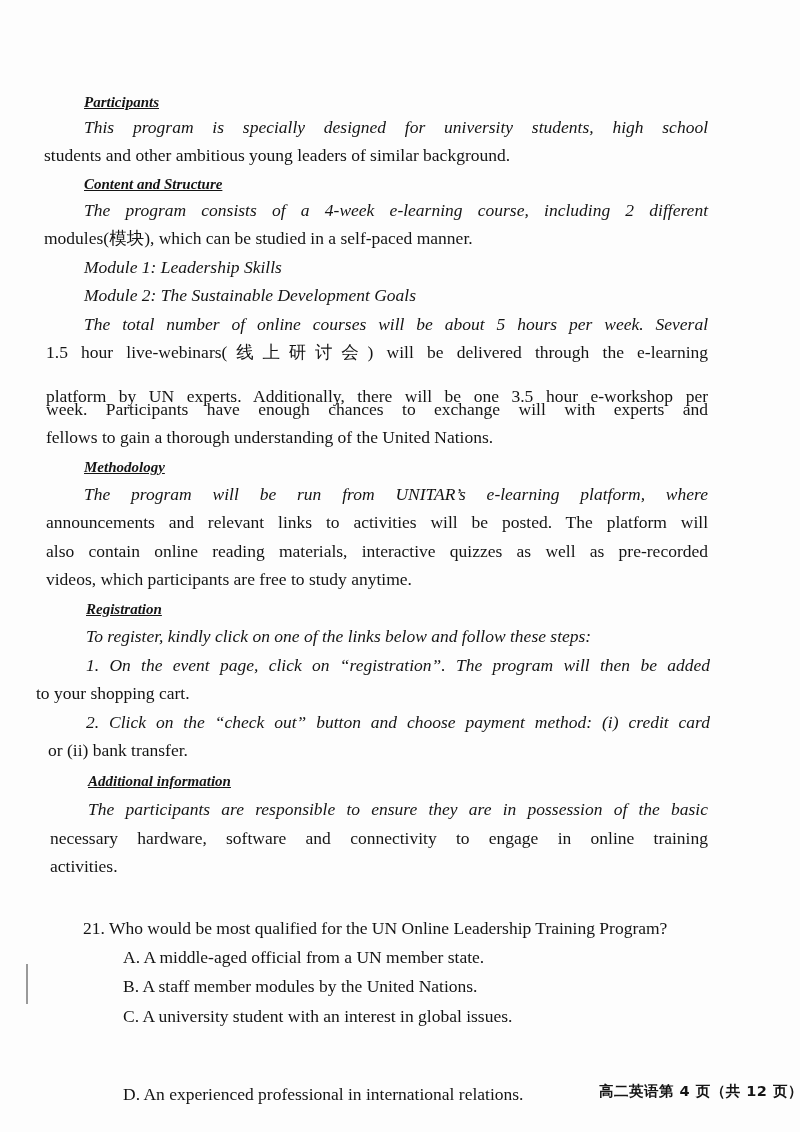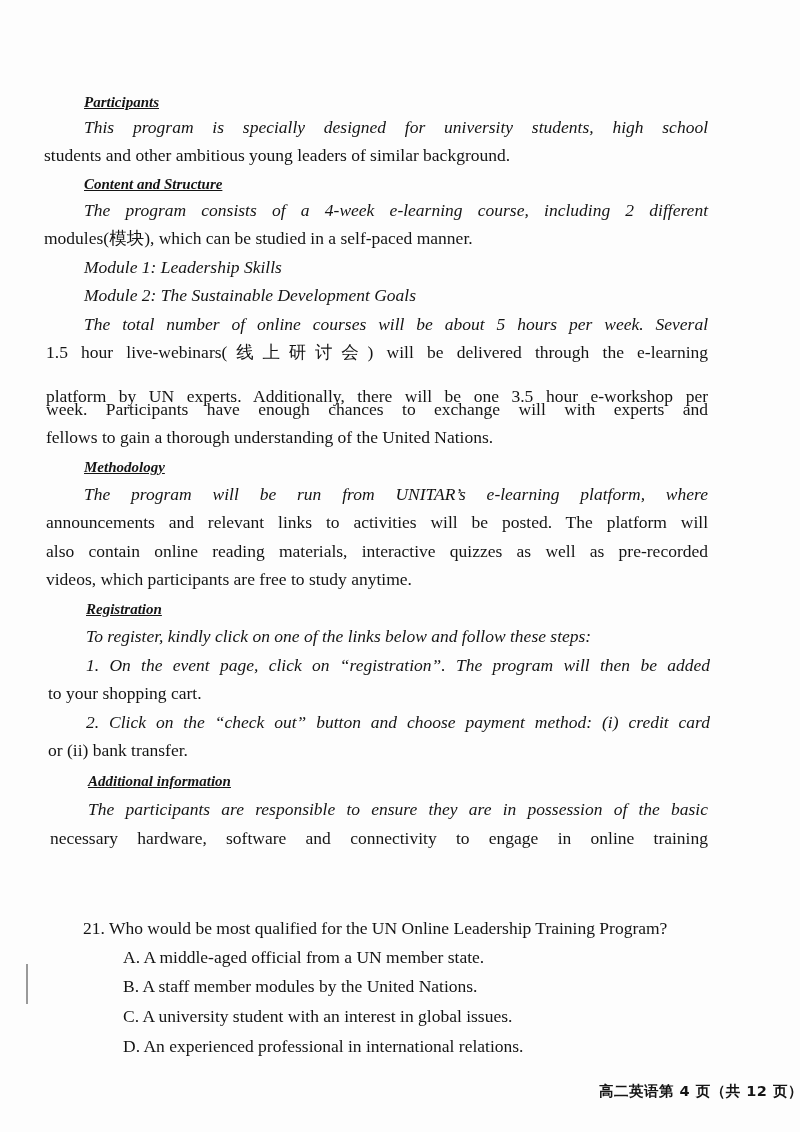--- a/index.html
+++ b/index.html
@@ -39,30 +39,31 @@
 
   <div class="heading" style="top:455px;">Methodology</div>
   <div class="line indent just" style="top:480px;">The program will be run from UNITAR’s e-learning platform, where</div>
   <div class="line just" style="top:508px;">announcements and relevant links to activities will be posted. The platform will</div>
   <div class="line just" style="top:537px;">also contain online reading materials, interactive quizzes as well as pre-recorded</div>
   <div class="line" style="top:565px;">videos, which participants are free to study anytime.</div>
 
   <div class="heading" style="top:597px; left:86px;">Registration</div>
   <div class="line indent" style="top:622px; left:86px;">To register, kindly click on one of the links below and follow these steps:</div>
   <div class="line indent just" style="top:651px; left:86px;">1. On the event page, click on “registration”. The program will then be added</div>
-  <div class="line" style="top:679px; left:48px;">to your shopping cart.</div>
+  <div class="line" style="top:679px; left:36px;">to your shopping cart.</div>
   <div class="line indent just" style="top:708px; left:86px;">2. Click on the “check out” button and choose payment method: (i) credit card</div>
   <div class="line" style="top:736px; left:48px;">or (ii) bank transfer.</div>
 
   <div class="heading" style="top:769px; left:88px;">Additional information</div>
   <div class="line indent just" style="top:795px; left:88px; width:620px;">The participants are responsible to ensure they are in possession of the basic</div>
   <div class="line just" style="top:824px; left:50px; width:658px;">necessary hardware, software and connectivity to engage in online training</div>
+  <div class="line" style="top:852px; left:50px;">activities.</div>
 
   <div class="q" style="top:914px; left:50px;">21. Who would be most qualified for the UN Online Leadership Training Program?</div>
   <div class="q opt" style="top:943px;">A. A middle-aged official from a UN member state.</div>
   <div class="q opt" style="top:972px;">B. A staff member modules by the United Nations.</div>
   <div class="q opt" style="top:1002px;">C. A university student with an interest in global issues.</div>
-  <div class="q opt" style="top:1032px;text-align:right;">D. An experienced professional in international relations.</div>
+  <div class="q opt" style="top:1080px;text-align:right;">D. An experienced professional in international relations.</div>
 
   <div class="margin-bar"></div>
 
   <div class="footer">高二英语第 4 页（共 12 页）</div>
 </div>
 
 </body></html>

